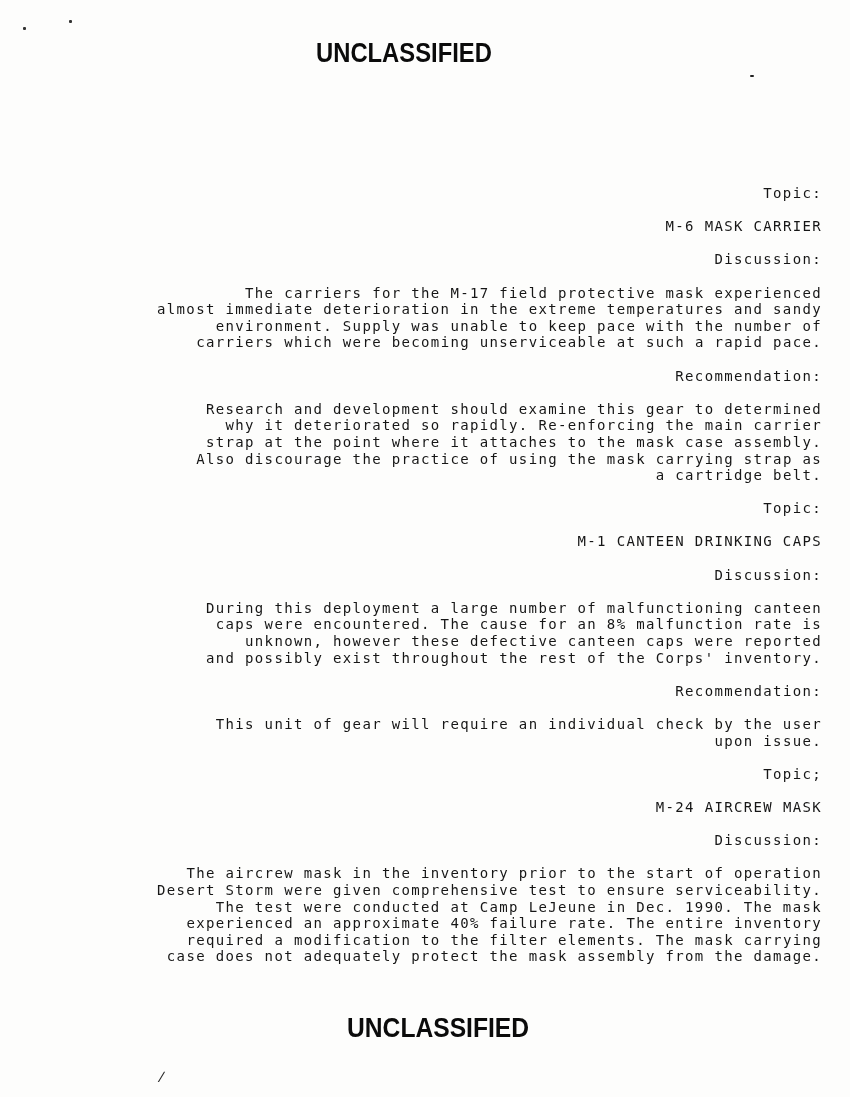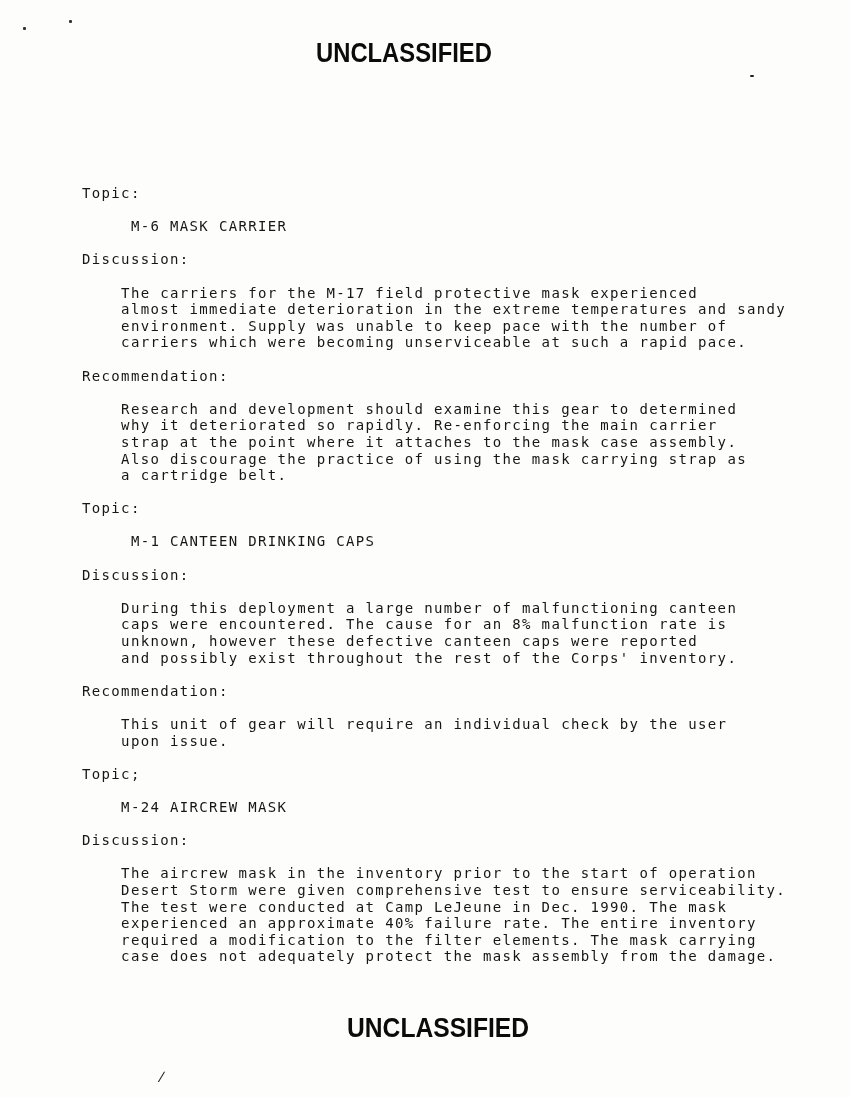--- a/index.html
+++ b/index.html
@@ -26,20 +26,21 @@
   .doc{
     position:absolute;
     left:82px;top:185px;
     width:740px;
     font-family:"DejaVu Sans Mono",monospace;
     font-size:14px;
     line-height:16.6px;
     letter-spacing:1.35px;
     color:#161616;
     white-space:pre;
+    text-align:right;
   }
   .doc .line{height:16.6px;}
   .doc .gap{height:16.6px;}
   .speck{position:absolute;background:#333;border-radius:1px;}
   .speck-a{left:23px;top:27px;width:3px;height:3px;}
   .speck-b{left:69px;top:20px;width:3px;height:3px;}
   .speck-c{left:750px;top:75px;width:4px;height:2px;background:#222;}
   .page-mark{
     position:absolute;
     left:158px;top:1069px;

